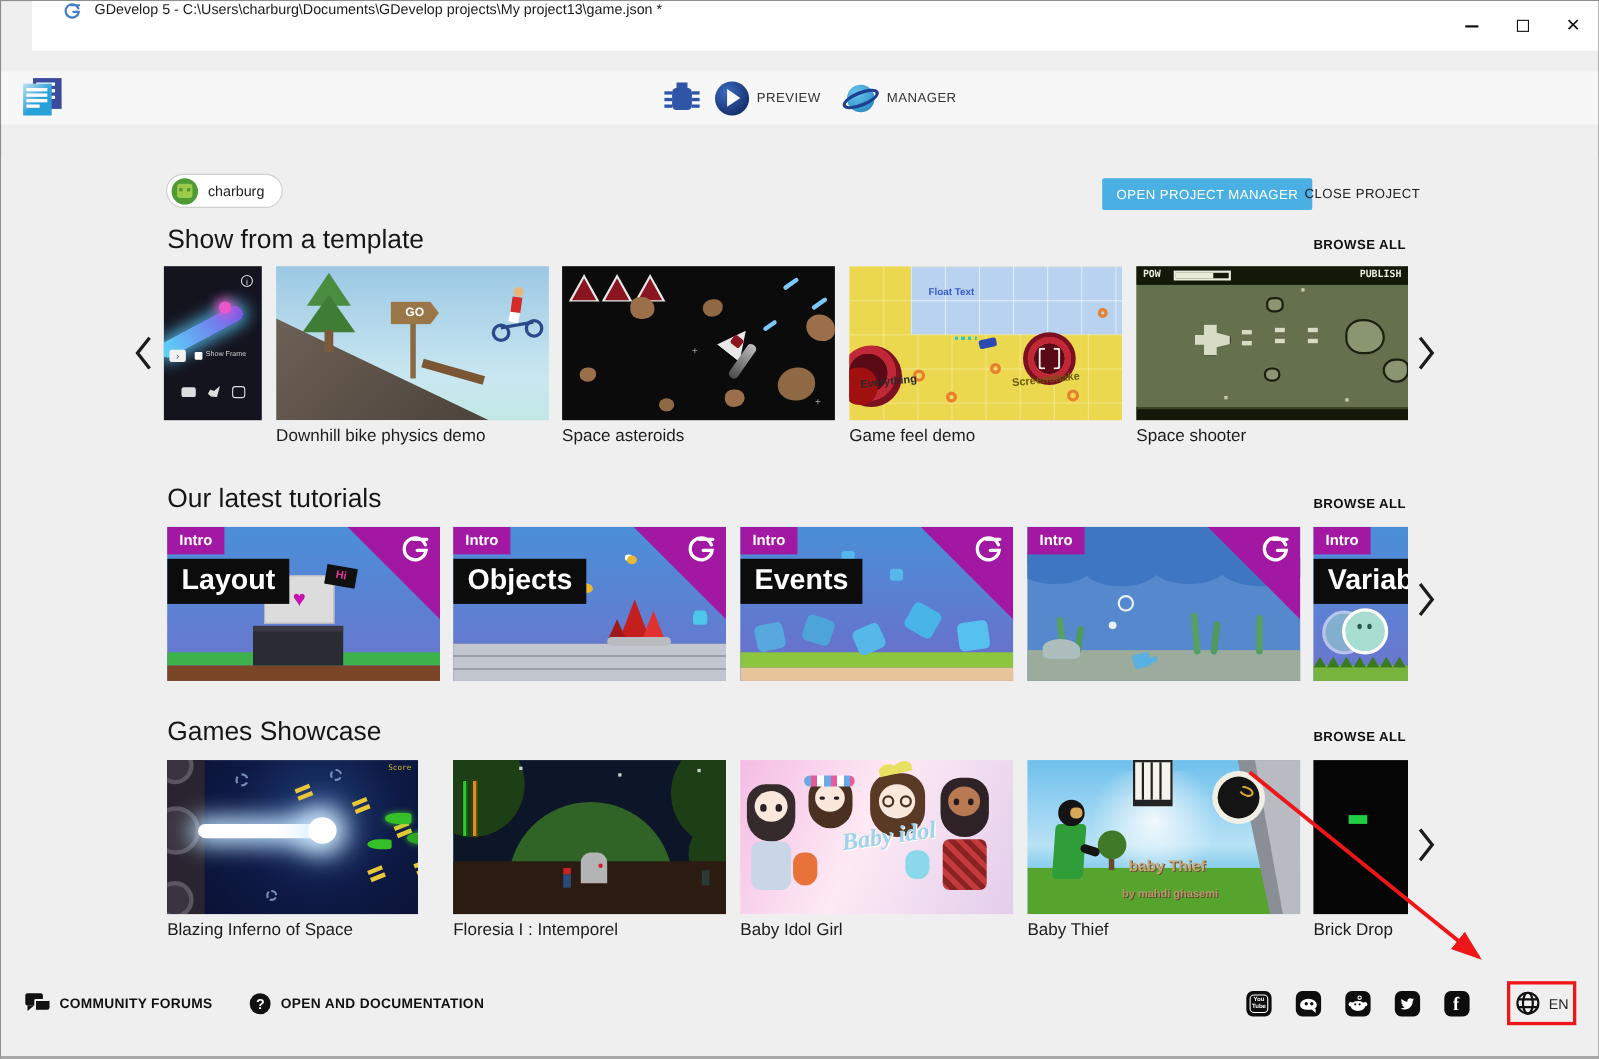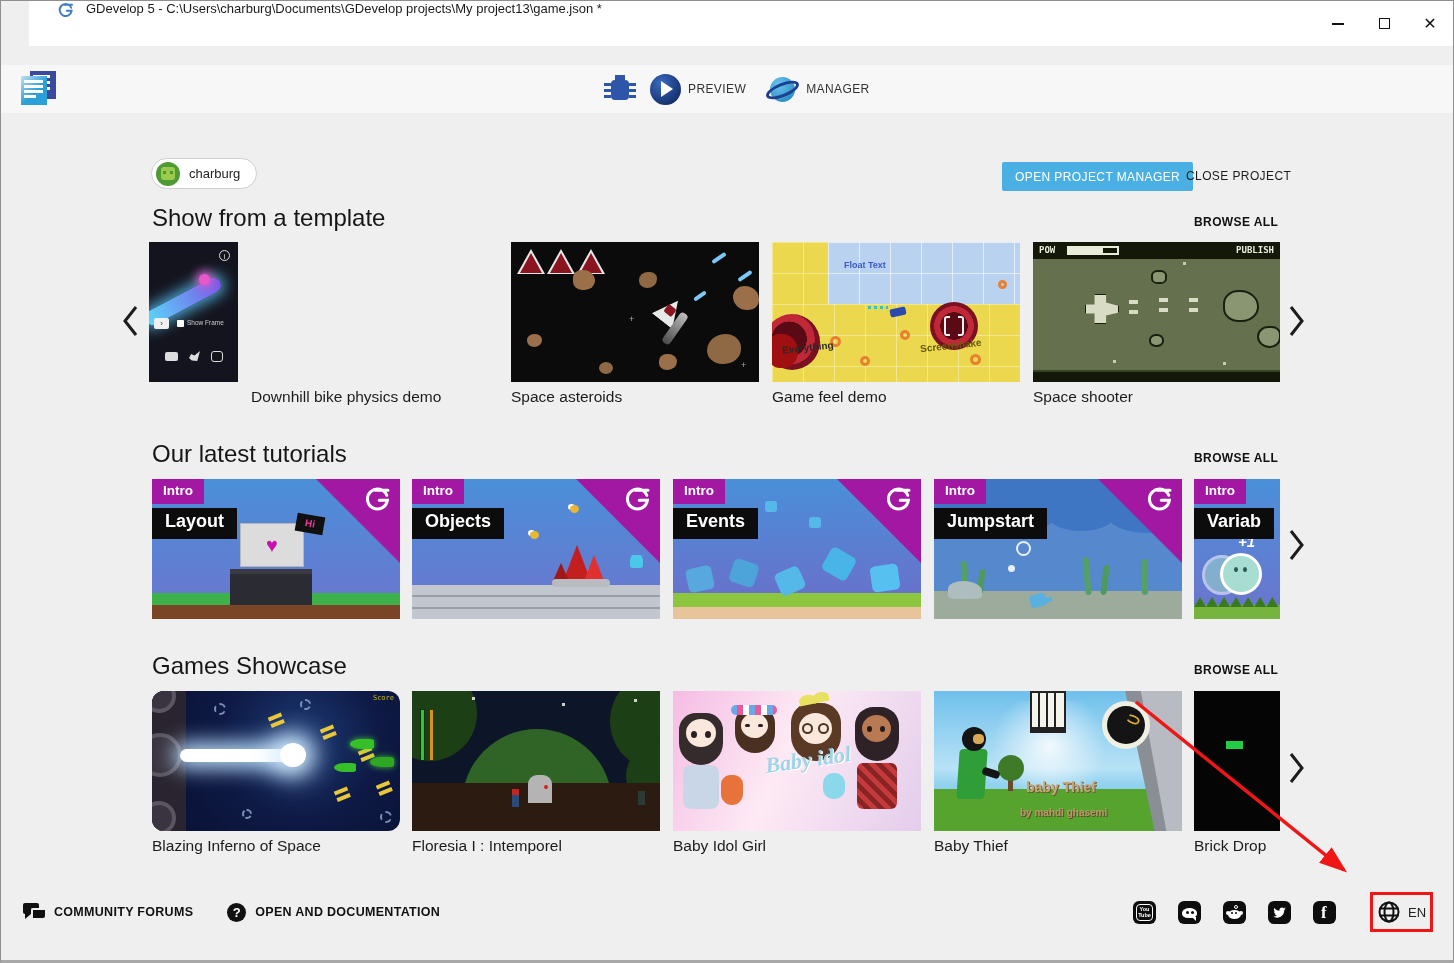--- a/index.html
+++ b/index.html
@@ -61,21 +61,21 @@
   .card { position:absolute; height:140px; overflow:hidden; cursor:pointer; background:#111; }
   .car-label { position:absolute; font-size:15.5px; color:#1c1c1c; white-space:nowrap; }
   .chev { position:absolute; width:18px; height:34px; cursor:pointer; }
   .chev svg { display:block; }
 
   
   .tut { background:linear-gradient(180deg,#4a8fd9 0%,#6d74cd 100%); }
   .ribbon { position:absolute; top:0; right:0; width:84px; height:84px; background:#a318a3; clip-path:polygon(0 0,100% 0,100% 100%); }
   .glogo { position:absolute; top:5px; right:7px; width:30px; height:30px; }
   .badge { position:absolute; top:0; left:0; background:#a318a3; color:#fff; font-size:13.5px; font-weight:700; padding:4px 11px 6px; }
-  .t-title { position:absolute; top:29px; left:0; background:#0c0c0c; color:#fff; font-size:18px; font-weight:700; padding:3px 13px 7px; white-space:nowrap; }
+  .t-title { position:absolute; top:29px; left:0; background:#0c0c0c; color:#fff; font-size:26px; font-weight:700; padding:3px 13px 7px; white-space:nowrap; }
 
   .footer-left { position:absolute; left:22px; top:750px; height:40px; display:flex; align-items:center; gap:34px; }
   .f-item { display:flex; align-items:center; gap:9px; cursor:pointer; }
   .f-label { font-size:12.5px; font-weight:600; letter-spacing:.3px; color:#111; }
   .chat-icon { position:relative; width:22px; height:18px; }
   .help-icon { width:19px; height:19px; border-radius:50%; background:#111; color:#fff; font-size:13px; font-weight:700; display:flex; align-items:center; justify-content:center; }
   .footer-right { position:absolute; left:1132px; top:750px; height:40px; display:flex; align-items:center; gap:22px; }
   .soc { width:23px; height:23px; border-radius:6px; background:#0d0d0d; position:relative; cursor:pointer; flex:none; }
   .annot-box { width:63px; height:40px; border:3px solid #ee1616; display:flex; align-items:center; justify-content:center; gap:7px; margin-left:12px; }
   .lang-label { font-size:13px; color:#222; }
@@ -177,20 +177,35 @@
       <div class="artbit" style="left:50px;top:32px;width:11px;height:11px;border-radius:50%;background:#e858c8;box-shadow:0 0 10px 3px rgba(232,88,200,.9);"></div>
       <div class="artbit" style="right:8px;top:8px;width:11px;height:11px;border-radius:50%;border:1.5px solid #ddd;color:#ddd;font-size:8px;text-align:center;line-height:11px;">i</div>
       <div class="artbit" style="left:5px;top:76px;width:15px;height:11px;background:#f0f0f0;border-radius:2px;color:#333;font-size:8px;text-align:center;line-height:11px;">›</div>
       <div class="artbit" style="left:28px;top:78px;width:7px;height:7px;background:#fff;border-radius:1px;"></div>
       <span class="artbit" style="left:38px;top:77px;font-size:6.5px;color:#ccc;">Show Frame</span>
       <div class="artbit" style="left:16px;top:110px;width:13px;height:9px;background:#ddd;border-radius:2px;"></div>
       <div class="artbit" style="left:40px;top:109px;width:11px;height:10px;background:#ddd;clip-path:polygon(0 70%,20% 30%,50% 45%,100% 0,75% 100%,25% 95%);"></div>
       <div class="artbit" style="left:62px;top:109px;width:12px;height:11px;border:1.5px solid #ddd;border-radius:3px;"></div>
     </div>
 
+    <div class="card" style="left:250px;top:100px;width:248px;background:linear-gradient(180deg,#9cc8e4 0%,#c9e7f1 72%,#c2e8e4 100%);">
+      <div class="artbit" style="left:0;top:0;width:100%;height:100%;clip-path:polygon(0 34%,78% 100%,0 100%);background:linear-gradient(135deg,#73655a,#4e453d 80%);"></div>
+      <div class="artbit" style="left:28px;top:6px;width:0;height:0;border-left:20px solid transparent;border-right:20px solid transparent;border-bottom:30px solid #4a8c40;"></div>
+      <div class="artbit" style="left:24px;top:26px;width:0;height:0;border-left:24px solid transparent;border-right:24px solid transparent;border-bottom:34px solid #3f7d36;"></div>
+      <div class="artbit" style="left:44px;top:58px;width:8px;height:20px;background:#7a5a3a;"></div>
+      <div class="artbit" style="left:122px;top:40px;width:5px;height:62px;background:#8a6a44;"></div>
+      <div class="artbit" style="left:104px;top:32px;width:44px;height:21px;background:#9a7648;clip-path:polygon(0 0,82% 0,100% 50%,82% 100%,0 100%);color:#fff;font-weight:700;font-size:11px;text-align:center;line-height:21px;">GO</div>
+      <div class="artbit" style="left:132px;top:92px;width:58px;height:8px;background:#7a5634;transform:rotate(16deg);"></div>
+      <div class="artbit" style="left:196px;top:52px;width:17px;height:17px;border:3px solid #2a4a8a;border-radius:50%;"></div>
+      <div class="artbit" style="left:226px;top:48px;width:17px;height:17px;border:3px solid #2a4a8a;border-radius:50%;"></div>
+      <div class="artbit" style="left:204px;top:52px;width:30px;height:3px;background:#2a4a8a;transform:rotate(-10deg);"></div>
+      <div class="artbit" style="left:212px;top:40px;width:9px;height:11px;background:#fff;transform:rotate(12deg);"></div>
+      <div class="artbit" style="left:214px;top:28px;width:9px;height:14px;background:#d42a2a;transform:rotate(8deg);"></div>
+      <div class="artbit" style="left:216px;top:19px;width:9px;height:9px;border-radius:50%;background:#e8b87a;"></div>
+    </div>
 
     <div class="card" style="left:510px;top:100px;width:248px;background:#0b0b0b;">
       <div class="artbit" style="left:6px;top:7px;width:0;height:0;border-left:14px solid transparent;border-right:14px solid transparent;border-bottom:25px solid #e8e8e8;"></div>
       <div class="artbit" style="left:9px;top:11px;width:0;height:0;border-left:11px solid transparent;border-right:11px solid transparent;border-bottom:20px solid #8a1420;"></div>
       <div class="artbit" style="left:36px;top:7px;width:0;height:0;border-left:14px solid transparent;border-right:14px solid transparent;border-bottom:25px solid #e8e8e8;"></div>
       <div class="artbit" style="left:39px;top:11px;width:0;height:0;border-left:11px solid transparent;border-right:11px solid transparent;border-bottom:20px solid #8a1420;"></div>
       <div class="artbit" style="left:66px;top:7px;width:0;height:0;border-left:14px solid transparent;border-right:14px solid transparent;border-bottom:25px solid #e8e8e8;"></div>
       <div class="artbit" style="left:69px;top:11px;width:0;height:0;border-left:11px solid transparent;border-right:11px solid transparent;border-bottom:20px solid #8a1420;"></div>
       <div class="artbit" style="left:62px;top:28px;width:22px;height:20px;background:#9a6f4a;border-radius:42% 58% 50% 45%;"></div>
       <div class="artbit" style="left:128px;top:30px;width:18px;height:16px;background:#8f6844;border-radius:50% 40% 55% 45%;"></div>
@@ -329,21 +344,20 @@
       <div class="artbit" style="left:208px;bottom:24px;width:6px;height:36px;background:#55a065;border-radius:3px;"></div>
       <div class="artbit" style="left:14px;bottom:20px;width:34px;height:18px;background:#aebdbd;border-radius:45% 55% 20% 20%;"></div>
       <div class="artbit" style="left:96px;bottom:12px;width:16px;height:13px;background:#5ab0e0;border-radius:3px;transform:rotate(-15deg);box-shadow:10px 2px 0 -4px #5ab0e0;"></div>
       <div class="artbit" style="left:82px;top:62px;width:15px;height:15px;border:2px solid #e8f0f8;border-radius:50%;"></div>
       <div class="artbit" style="left:74px;top:86px;width:7px;height:7px;background:#e8f0f8;border-radius:50%;"></div>
       <div class="ribbon"></div>
       <svg class="glogo" viewBox="0 0 24 24">
           <path d="M20 5 H10 M19 9 A8 8 0 1 0 19.5 13 H13" fill="none" stroke="#fff" stroke-width="2.4" stroke-linecap="round"></path>
         </svg>
       <span class="badge">Intro</span>
-      <span class="t-title">Jumpstart</span>
     </div>
 
     <div class="card tut" style="left:1193px;top:337px;width:86px;">
       <div class="artbit" style="left:0;bottom:0;width:100%;height:14px;background:#76b43e;"></div>
       <div class="artbit" style="left:0;bottom:12px;width:100%;height:10px;background:repeating-linear-gradient(90deg,transparent 0 4px,#3a7a1e 4px 14px);clip-path:polygon(0 100%,7% 0,14% 100%,21% 0,28% 100%,35% 0,42% 100%,49% 0,56% 100%,63% 0,70% 100%,77% 0,84% 100%,91% 0,98% 100%);background:#3a7a1e;"></div>
       <div class="artbit" style="left:18px;top:76px;width:40px;height:40px;border-radius:50%;background:#9fd8cc;border:3px solid #fff;opacity:.55;transform:translateX(-10px);"></div>
       <div class="artbit" style="left:26px;top:74px;width:42px;height:42px;border-radius:50%;background:#a8ded2;border:3px solid #fff;"></div>
       <div class="artbit" style="left:40px;top:88px;width:4px;height:5px;background:#2a5a50;border-radius:50%;box-shadow:9px 0 0 #2a5a50;"></div>
       <span class="artbit" style="left:44px;top:54px;font-size:15px;font-weight:700;color:#fff;font-style:italic;">+1</span>
       <span class="badge">Intro</span>
@@ -352,21 +366,21 @@
 
     <div class="chev" style="left:1287px;top:386px;">
       <svg width="18" height="34" viewBox="0 0 18 34">
           <polyline points="3,3 14,17 3,31" fill="none" stroke="#1c1c1c" stroke-width="3"></polyline>
         </svg>
     </div>
 
     <h2 class="section-title" style="top:510px;">Games Showcase</h2>
     <span class="browse-all" style="top:521px;left:1193px;">BROWSE ALL</span>
 
-    <div class="card" style="left:151px;top:549px;width:248px;background:radial-gradient(circle at 60% 35%,#1c3a75 0%,#0e1a45 45%,#080f30 100%);border-radius:12px;">
+    <div class="card" style="left:151px;top:549px;width:228px;background:radial-gradient(circle at 60% 35%,#1c3a75 0%,#0e1a45 45%,#080f30 100%);">
       <div class="artbit" style="left:0;top:0;width:34px;height:140px;background:#2a2430;"></div>
       <div class="artbit" style="left:-14px;top:42px;width:44px;height:44px;border:4px solid #5a5560;border-radius:50%;background:#3a3440;"></div>
       <div class="artbit" style="left:-10px;top:-12px;width:34px;height:34px;border:4px solid #5a5560;border-radius:50%;background:#3a3440;"></div>
       <div class="artbit" style="left:-10px;top:110px;width:34px;height:34px;border:4px solid #5a5560;border-radius:50%;background:#3a3440;"></div>
       <div class="artbit" style="left:28px;top:58px;width:116px;height:13px;background:#ffffff;border-radius:7px;box-shadow:0 0 20px 7px rgba(190,225,255,.95);"></div>
       <div class="artbit" style="left:128px;top:52px;width:26px;height:24px;background:#fff;border-radius:50%;box-shadow:0 0 24px 10px rgba(210,235,255,.95);"></div>
       <div class="artbit" style="left:168px;top:36px;width:14px;height:4px;background:#e8c838;transform:rotate(-22deg);box-shadow:0 7px 0 #e8c838;"></div>
       <div class="artbit" style="left:206px;top:58px;width:14px;height:4px;background:#e8c838;transform:rotate(-22deg);box-shadow:0 7px 0 #e8c838;"></div>
       <div class="artbit" style="left:182px;top:98px;width:14px;height:4px;background:#e8c838;transform:rotate(-22deg);box-shadow:0 7px 0 #e8c838;"></div>
       <div class="artbit" style="left:224px;top:92px;width:14px;height:4px;background:#e8c838;transform:rotate(-22deg);box-shadow:0 7px 0 #e8c838;"></div>

